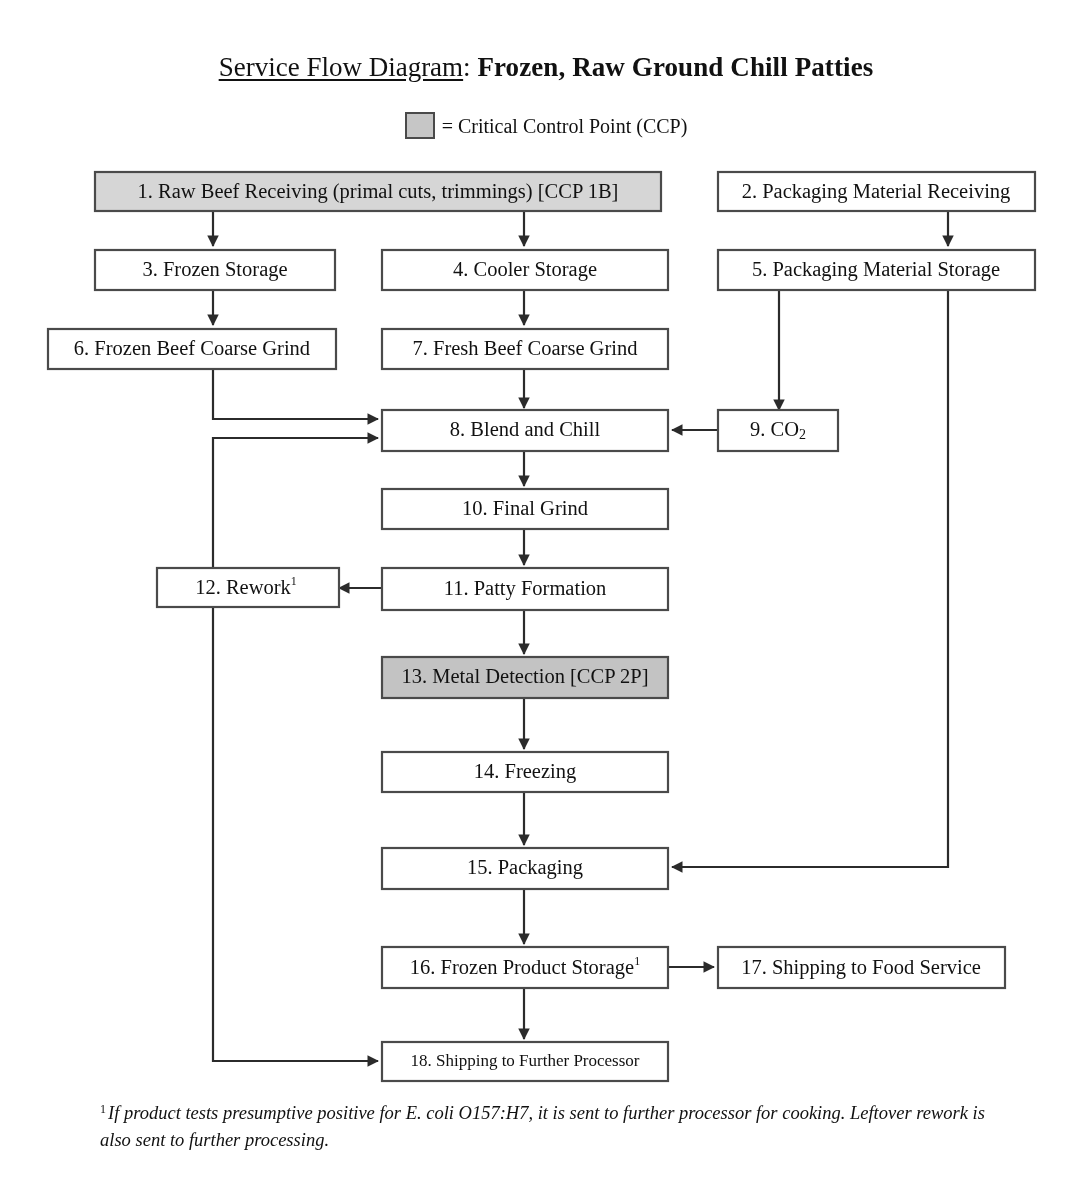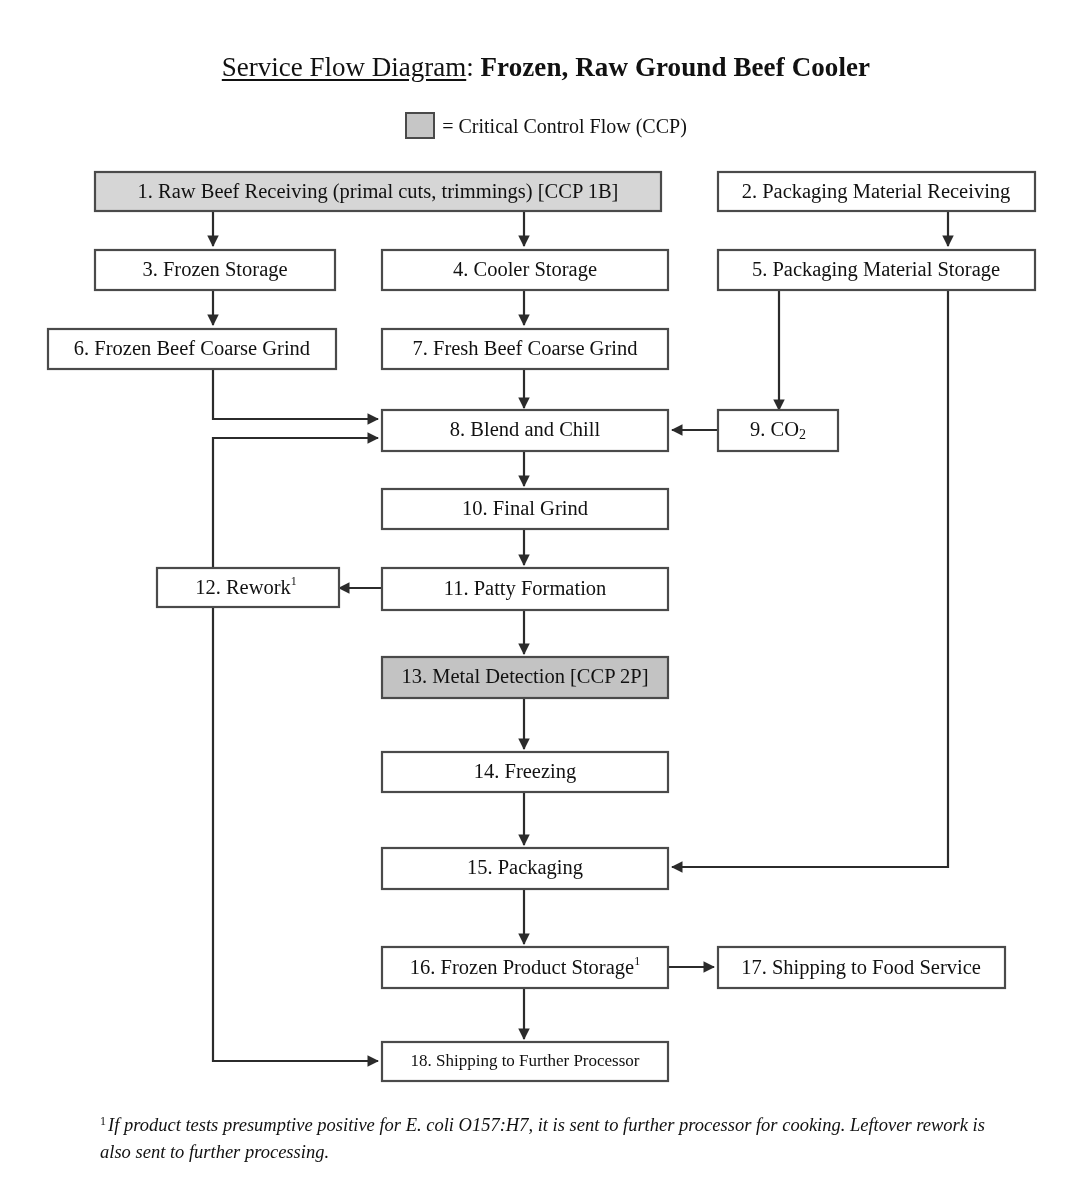--- a/index.html
+++ b/index.html
@@ -100,41 +100,40 @@
 
   
   .footnote {
     position: absolute;
     left: 100px;
     top: 1100px;
     width: 900px;
     font-size: 18.5px;
     font-style: italic;
     line-height: 1.45;
-    margin-top: 12px;
   }
   .footnote .fn-mark {
     font-size: 12px;
     font-style: normal;
     vertical-align: 6px;
     margin-right: 2px;
   }
 </style>
 </head>
 <body>
 
 <div id="page">
 
   <div class="title-row">
     <span class="title-lead">Service Flow Diagram</span><span class="title-colon">:</span>
-    <span class="title-main">Frozen, Raw Ground Beef Cooler</span>
+    <span class="title-main">Frozen, Raw Ground Chill Patties</span>
   </div>
 
   <div class="legend">
-    <span class="legend-swatch"></span><span class="legend-text">= Critical Control Flow (CCP)</span>
+    <span class="legend-swatch"></span><span class="legend-text">= Critical Control Point (CCP)</span>
   </div>
 
   <svg id="flow" viewBox="0 0 1092 1200">
     <defs>
       <marker id="arrow" viewBox="0 0 10 10" refX="9.2" refY="5" markerWidth="5.2" markerHeight="5.2" orient="auto-start-reverse">
         <path d="M 0 0 L 10 5 L 0 10 z" fill="#2b2b2b"></path>
       </marker>
     </defs>
 
     <g>

